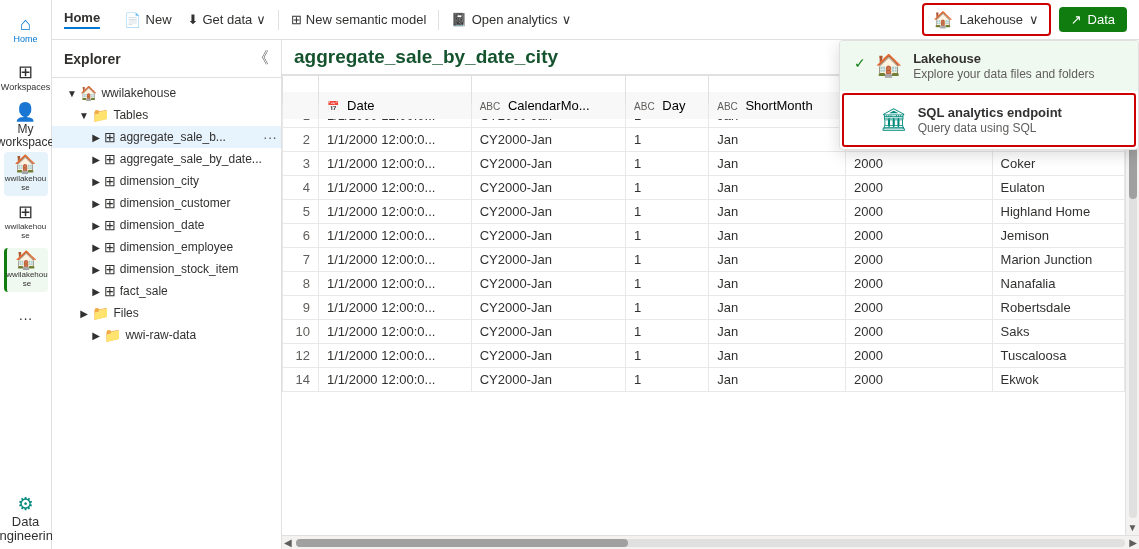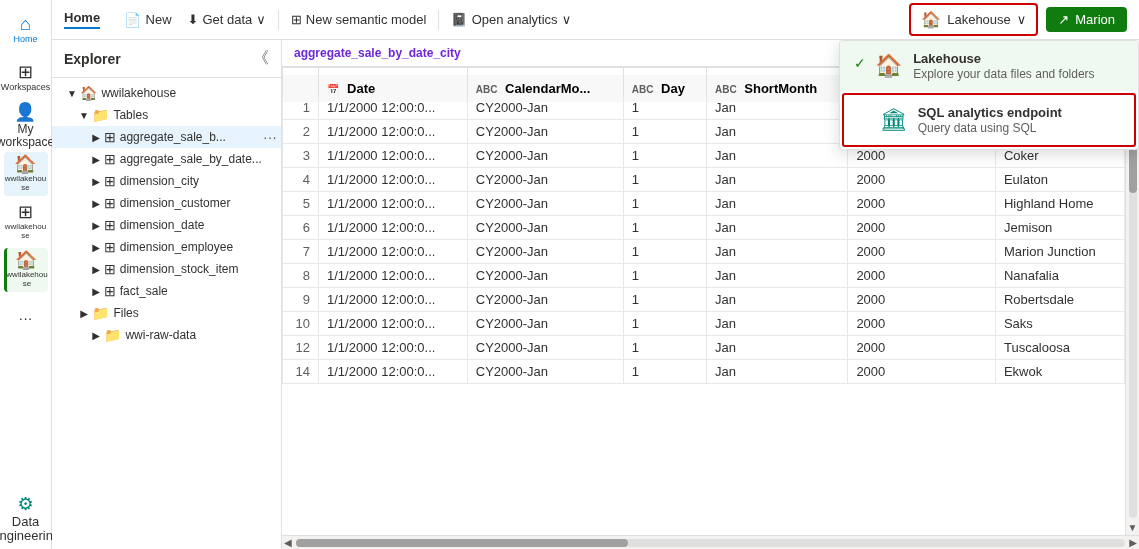--- a/index.html
+++ b/index.html
@@ -82,27 +82,27 @@
     .indent-1 { padding-left: 12px; }
     .indent-2 { padding-left: 24px; }
     .indent-3 { padding-left: 36px; }
 
     
     .grid-area { flex: 1; display: flex; flex-direction: column; overflow: hidden; background: #fff; }
     .grid-title-bar {
       display: flex; align-items: center; justify-content: space-between;
       padding: 6px 12px; border-bottom: 1px solid #e0e0e0; background: #fff;
     }
-    .grid-table-name { font-weight: 600; font-size: 12px; color: #6d28d9; }
+    .grid-table-name { font-weight: 600; font-size: 19px; color: #14532d; }
     .grid-row-count { font-size: 12px; color: #605e5c; }
     .grid-wrapper { flex: 1; overflow: auto; }
     table { border-collapse: collapse; width: 100%; font-size: 12px; }
     thead th {
       background: #f8f8f8; border: 1px solid #e0e0e0; padding: 6px 8px;
-      text-align: left; font-weight: 700; white-space: nowrap; position: sticky; top: 7px;
+      text-align: left; font-weight: 400; white-space: nowrap; position: sticky; top: 16px;
     }
     thead th .col-type { font-size: 10px; color: #605e5c; margin-right: 4px; }
     tbody td { border: 1px solid #e8e8e8; padding: 4px 8px; white-space: nowrap; color: #323130; }
     .row-num { color: #605e5c; text-align: right; width: 30px; }
 
     
     .h-scrollbar {
       height: 14px; background: #f3f2f1; border-top: 1px solid #e0e0e0;
       display: flex; align-items: center; padding: 0 2px;
     }
@@ -202,21 +202,21 @@
     </button>
 
     <div class="header-right">
       <button class="lakehouse-btn selected-border">
         <span style="color:#00897b;font-size:16px;">🏠</span>
         <span>Lakehouse</span>
         <span>∨</span>
       </button>
       <button class="share-btn">
         <span>↗</span>
-        <span>Marion</span>
+        <span>Data</span>
       </button>
     </div>
   </div>
 
   <div class="content-area">
 
     <div class="explorer">
       <div class="explorer-header">
         <span class="explorer-title">Explorer</span>
         <span class="explorer-collapse">《</span>

